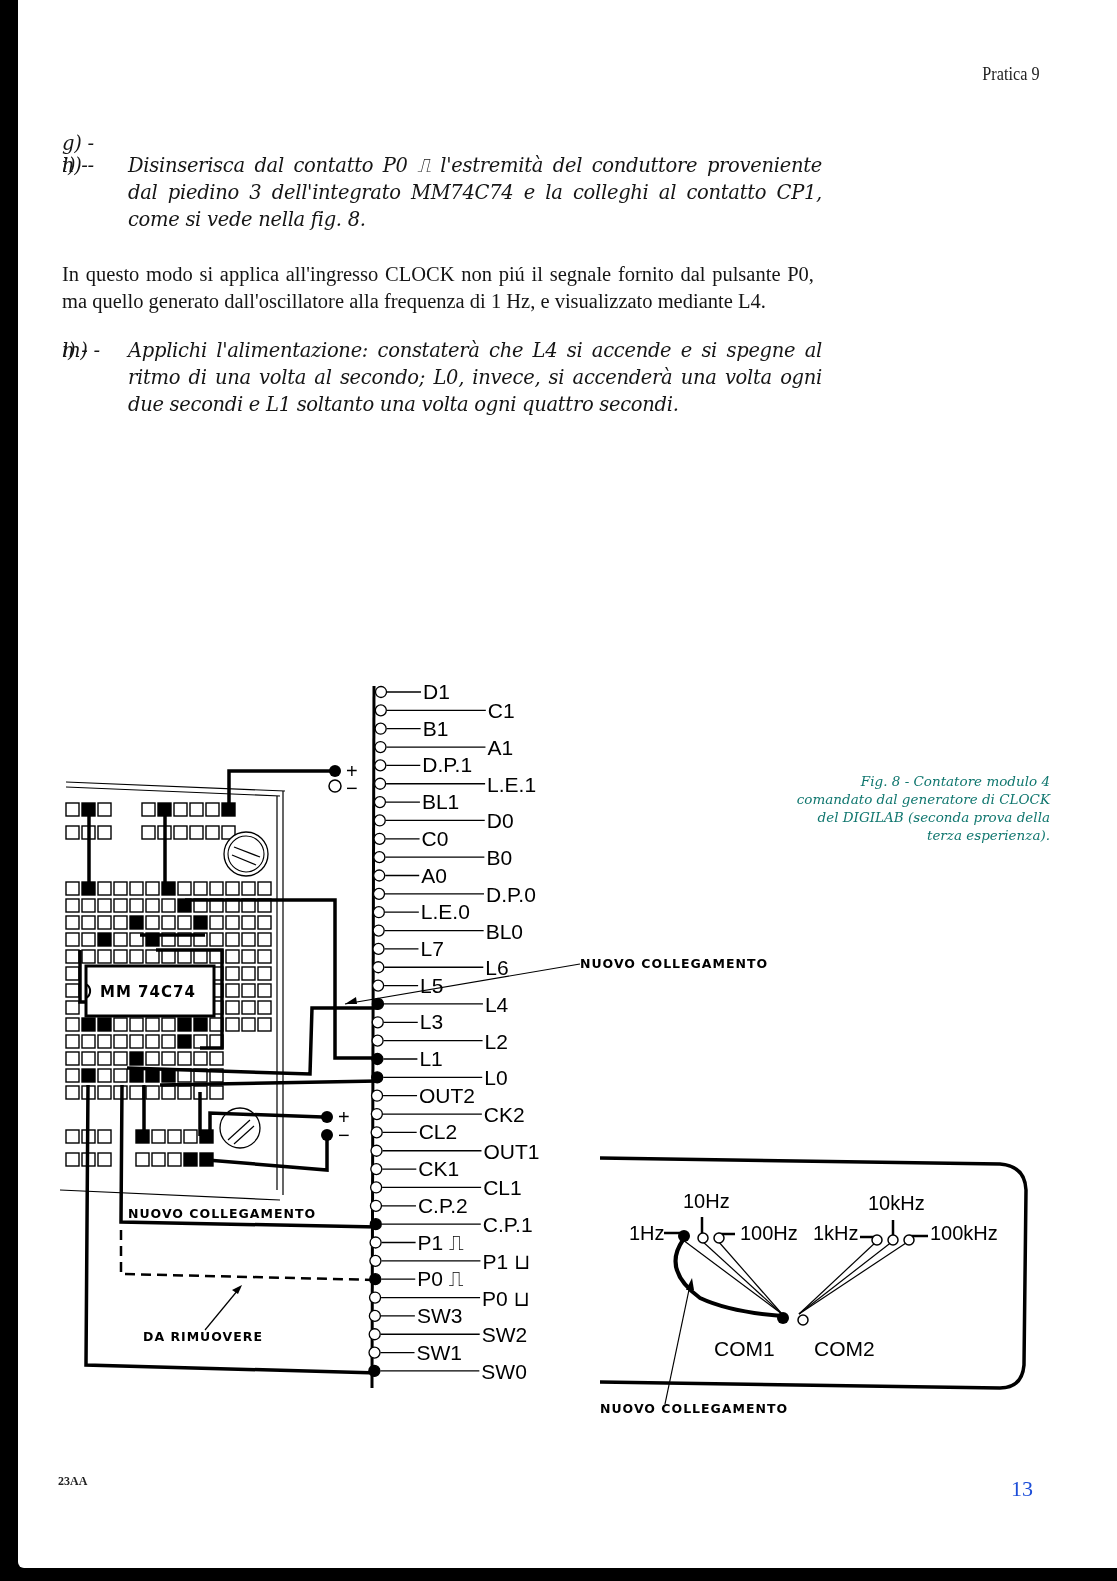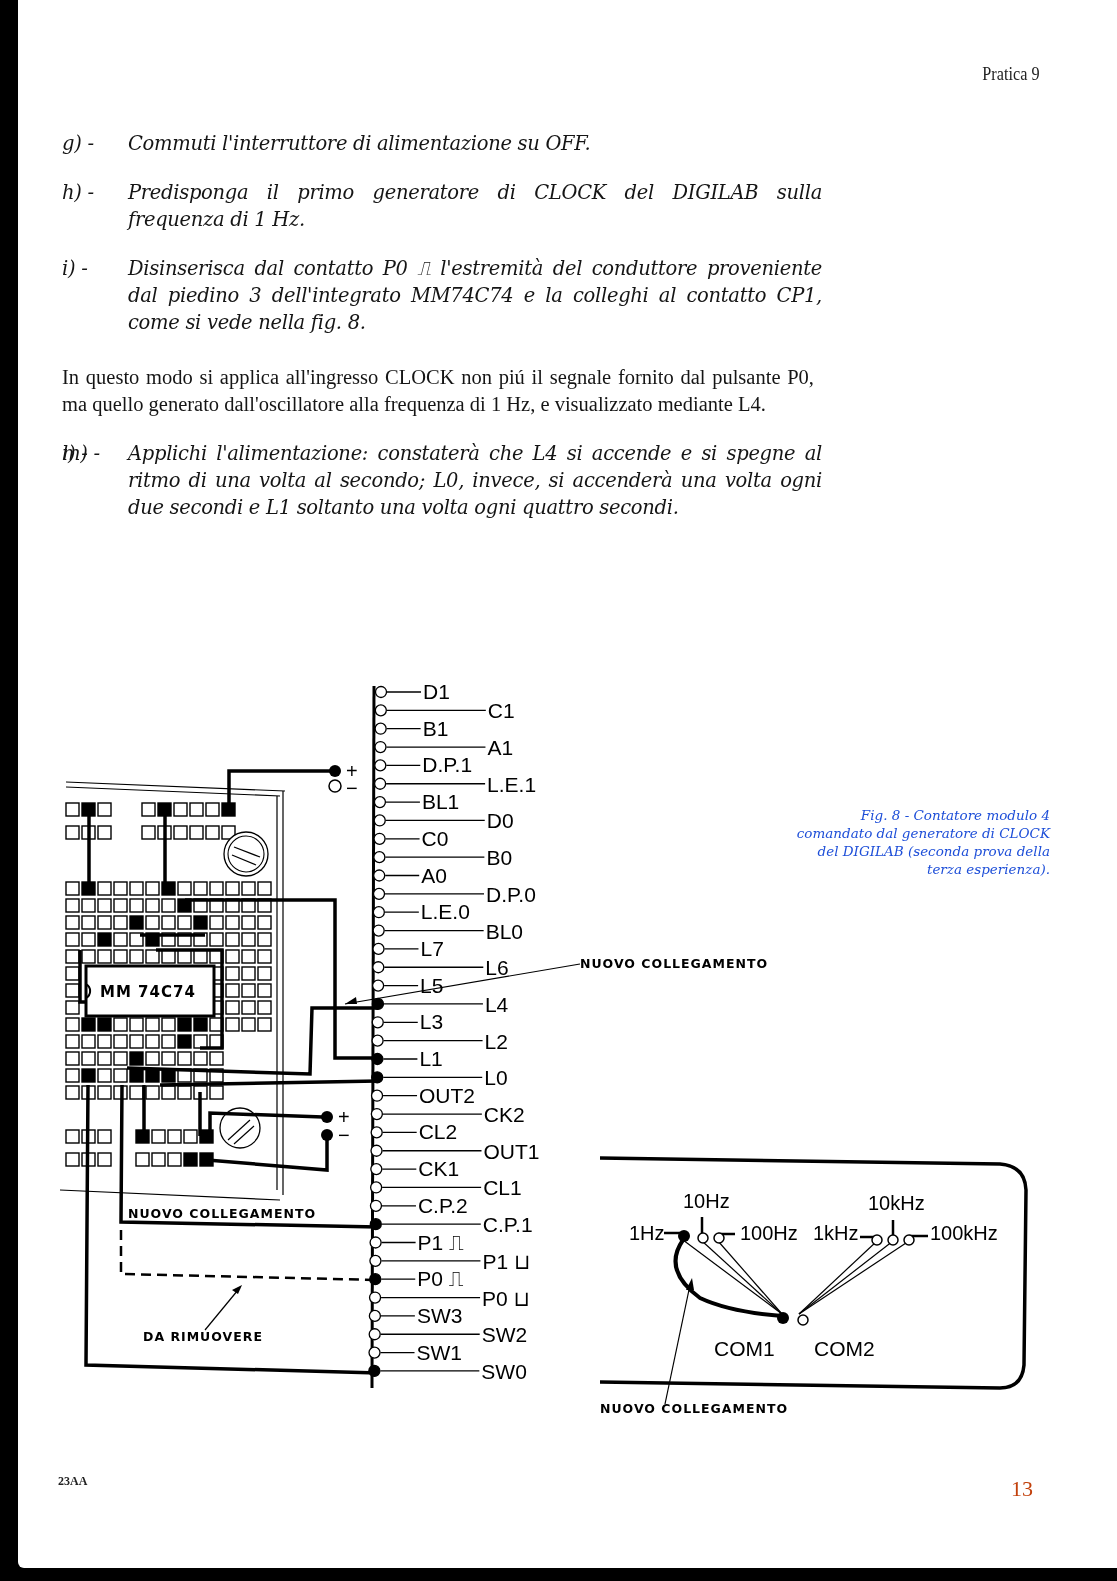--- a/index.html
+++ b/index.html
@@ -28,52 +28,50 @@
     letter-spacing: -0.3px;
   }
   .item .mark { position: absolute; left: 0; top: 0; width: 62px; white-space: nowrap; }
   .para {
     font-family: "Liberation Serif", serif; font-size: 20.5px; line-height: 27px;
     color: #151515; text-align: justify; margin: 4px 8px 22px 0;
   }
   .item.i-text { margin-bottom: 28px; }
 
   .caption {
-    position: absolute; left: 770px; top: 806px; width: 262px;
+    position: absolute; left: 770px; top: 772px; width: 262px;
     font-family: "DejaVu Serif", serif; font-style: italic; font-size: 13.5px;
-    line-height: 18px; text-align: right; color: #1d4ed8;
+    line-height: 18px; text-align: right; color: #0f766e;
   }
   .footer-code {
     position: absolute; left: 40px; top: 1474px;
     font-family: "Liberation Serif", serif; font-size: 12px; font-weight: bold; color: #222;
   }
   .page-number {
     position: absolute; left: 993px; top: 1476px;
-    font-family: "Liberation Serif", serif; font-size: 22px; color: #c2410c; text-align: right;
+    font-family: "Liberation Serif", serif; font-size: 22px; color: #1d4ed8; text-align: right;
   }
   svg.fig { position: absolute; left: 0; top: 0; }
   .lbl { font-family: "Liberation Sans", sans-serif; font-size: 21px; fill: #000; }
   .lbl-sm { font-family: "Liberation Sans", sans-serif; font-size: 20px; fill: #000; }
   .bold-lbl { font-family: "DejaVu Sans", sans-serif; font-weight: bold; font-size: 12.5px; fill: #000; letter-spacing: 1px; }
   .ic-lbl { font-family: "DejaVu Sans", sans-serif; font-weight: bold; font-size: 15px; fill: #000; letter-spacing: 1px; }
 </style>
 </head>
 <body>
 
 <div class="page">
   <div class="header">Pratica 9</div>
 
   <div class="items">
     <div class="item">
       <span class="mark">g) -</span>
-      <span>Commuti l'interruttore di alimentazione su OFF.</span>
     </div>
     <div class="item">
       <span class="mark">h) -</span>
-      <span>Predisponga il primo generatore di CLOCK del DIGILAB sulla frequenza di 1 Hz.</span>
     </div>
     <div class="item i-text">
       <span class="mark">i) -</span>
       <span>Disinserisca dal contatto P0 ⎍ l'estremità del conduttore proveniente dal piedino 3 dell'integrato MM74C74 e la colleghi al contatto CP1, come si vede nella fig. 8.</span>
     </div>
     <div class="para">In questo modo si applica all'ingresso CLOCK non piú il segnale fornito dal pulsante P0, ma quello generato dall'oscillatore alla frequenza di 1 Hz, e visualizzato mediante L4.</div>
     <div class="item">
       <span class="mark">l) -</span>
     </div>
     <div class="item">

